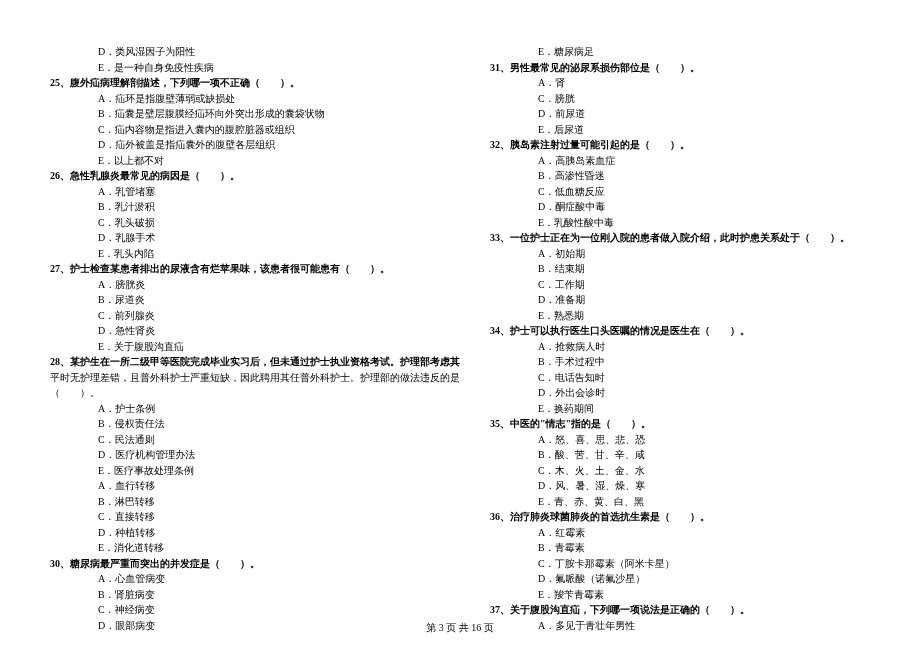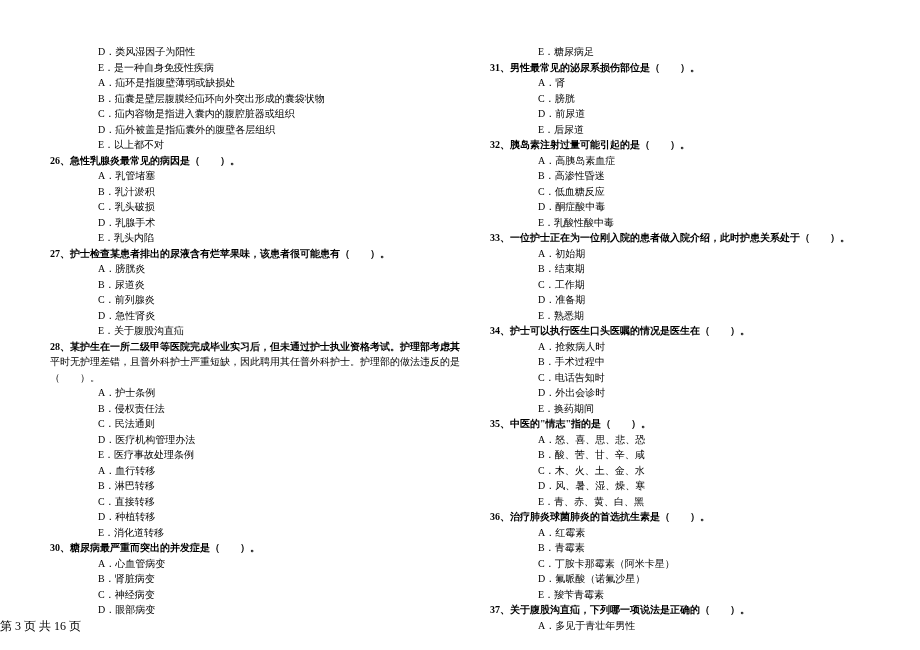--- a/index.html
+++ b/index.html
@@ -41,30 +41,32 @@
       padding-left: 0;
       font-weight: bold;
     }
     .question-cont {
       padding-left: 0;
     }
     .footer {
       position: absolute;
       bottom: 15px;
       width: 100%;
-      font-size: 12px;
+      text-align: center;
+      font-size: 10px;
     }
   </style>
 </head>
 <body>
 
 <div class="columns">
   <div class="column" id="left-col">
       <div class="line option">D．类风湿因子为阳性</div>
       <div class="line option">E．是一种自身免疫性疾病</div>
+      <div class="line question">25、腹外疝病理解剖描述，下列哪一项不正确（　　）。</div>
       <div class="line option">A．疝环是指腹壁薄弱或缺损处</div>
       <div class="line option">B．疝囊是壁层腹膜经疝环向外突出形成的囊袋状物</div>
       <div class="line option">C．疝内容物是指进入囊内的腹腔脏器或组织</div>
       <div class="line option">D．疝外被盖是指疝囊外的腹壁各层组织</div>
       <div class="line option">E．以上都不对</div>
       <div class="line question">26、急性乳腺炎最常见的病因是（　　）。</div>
       <div class="line option">A．乳管堵塞</div>
       <div class="line option">B．乳汁淤积</div>
       <div class="line option">C．乳头破损</div>
       <div class="line option">D．乳腺手术</div>

